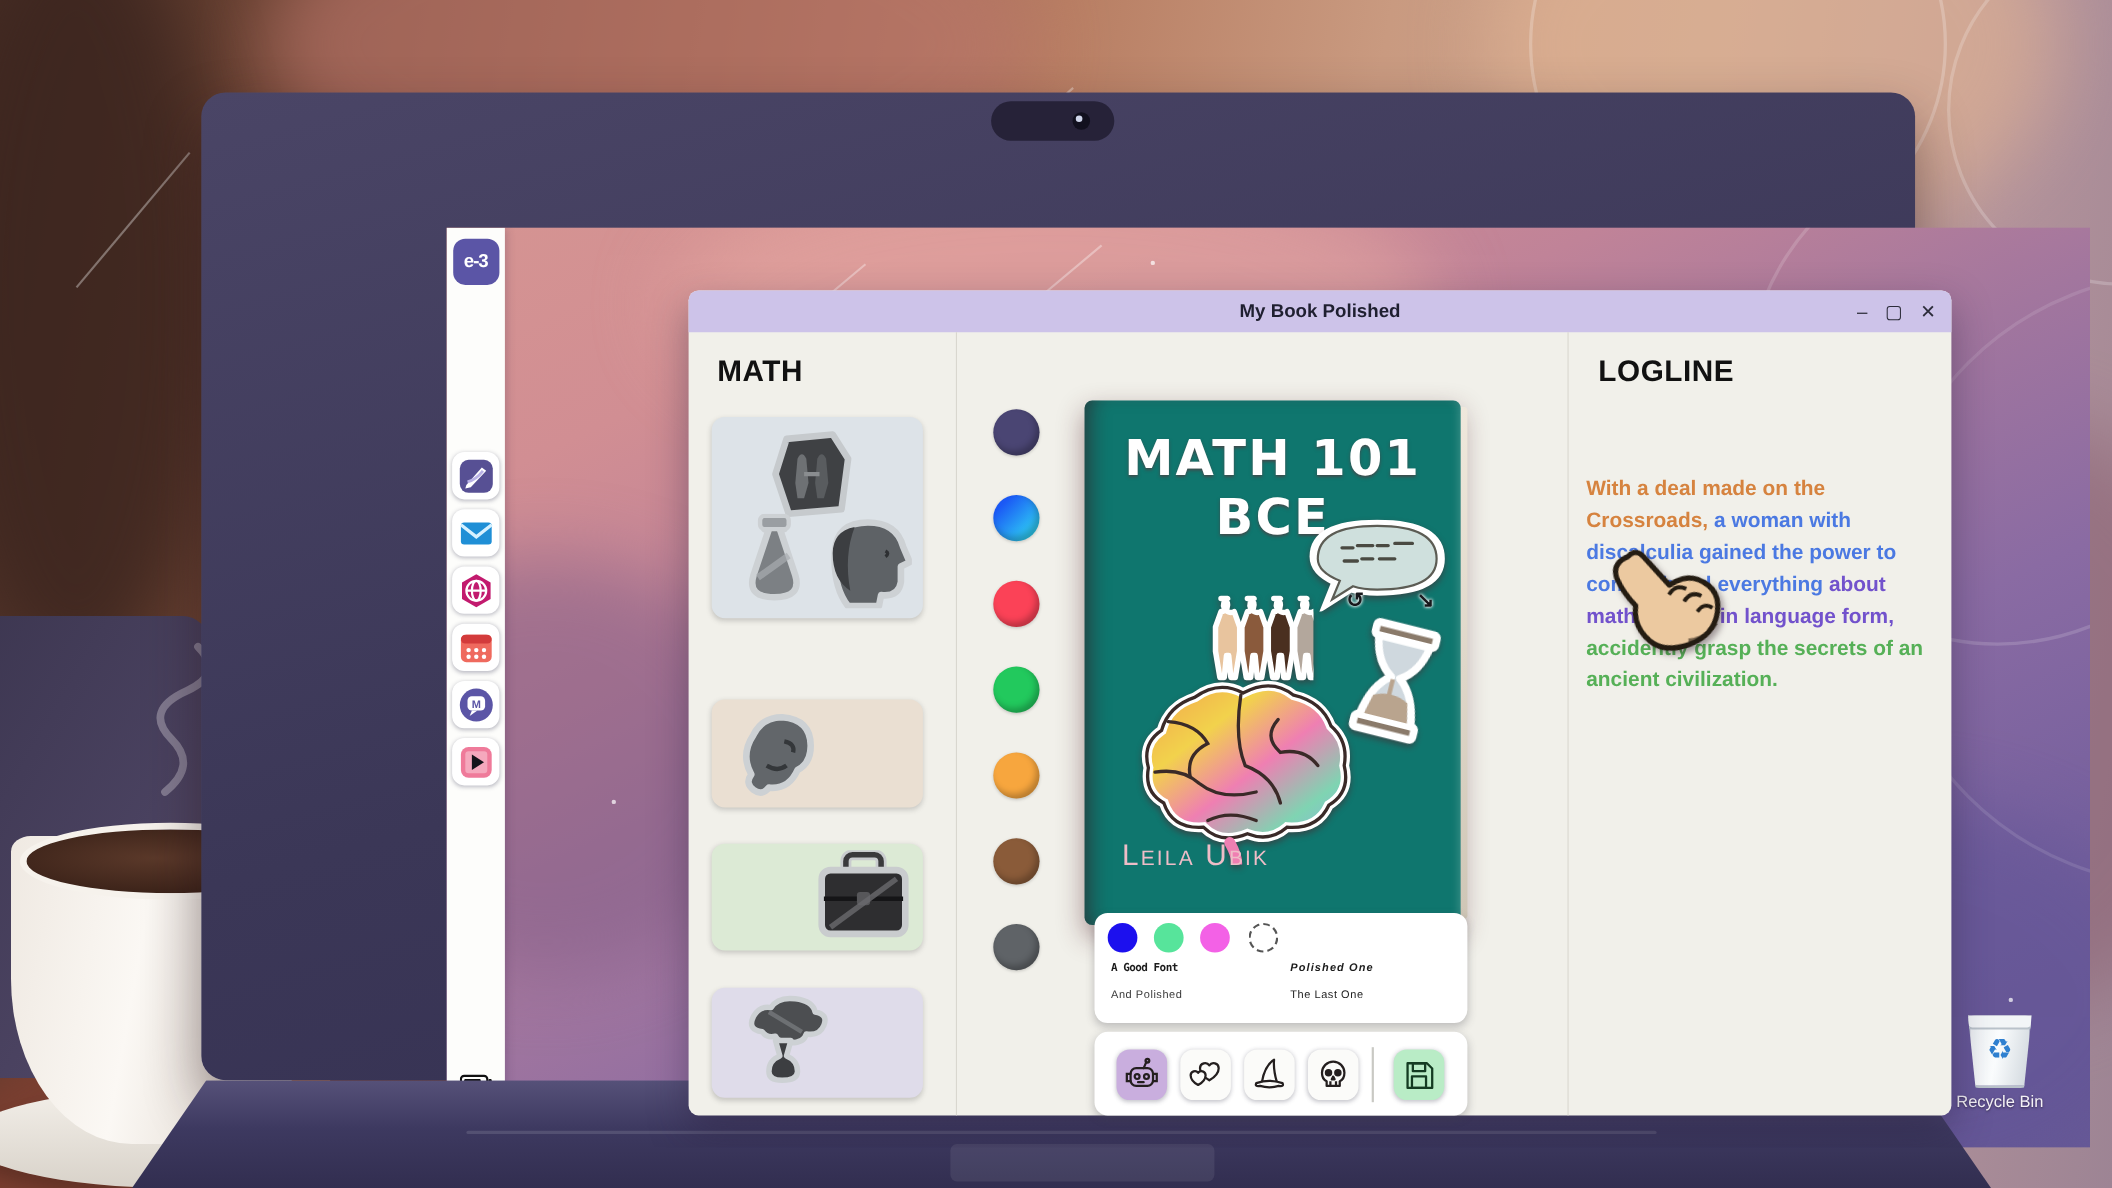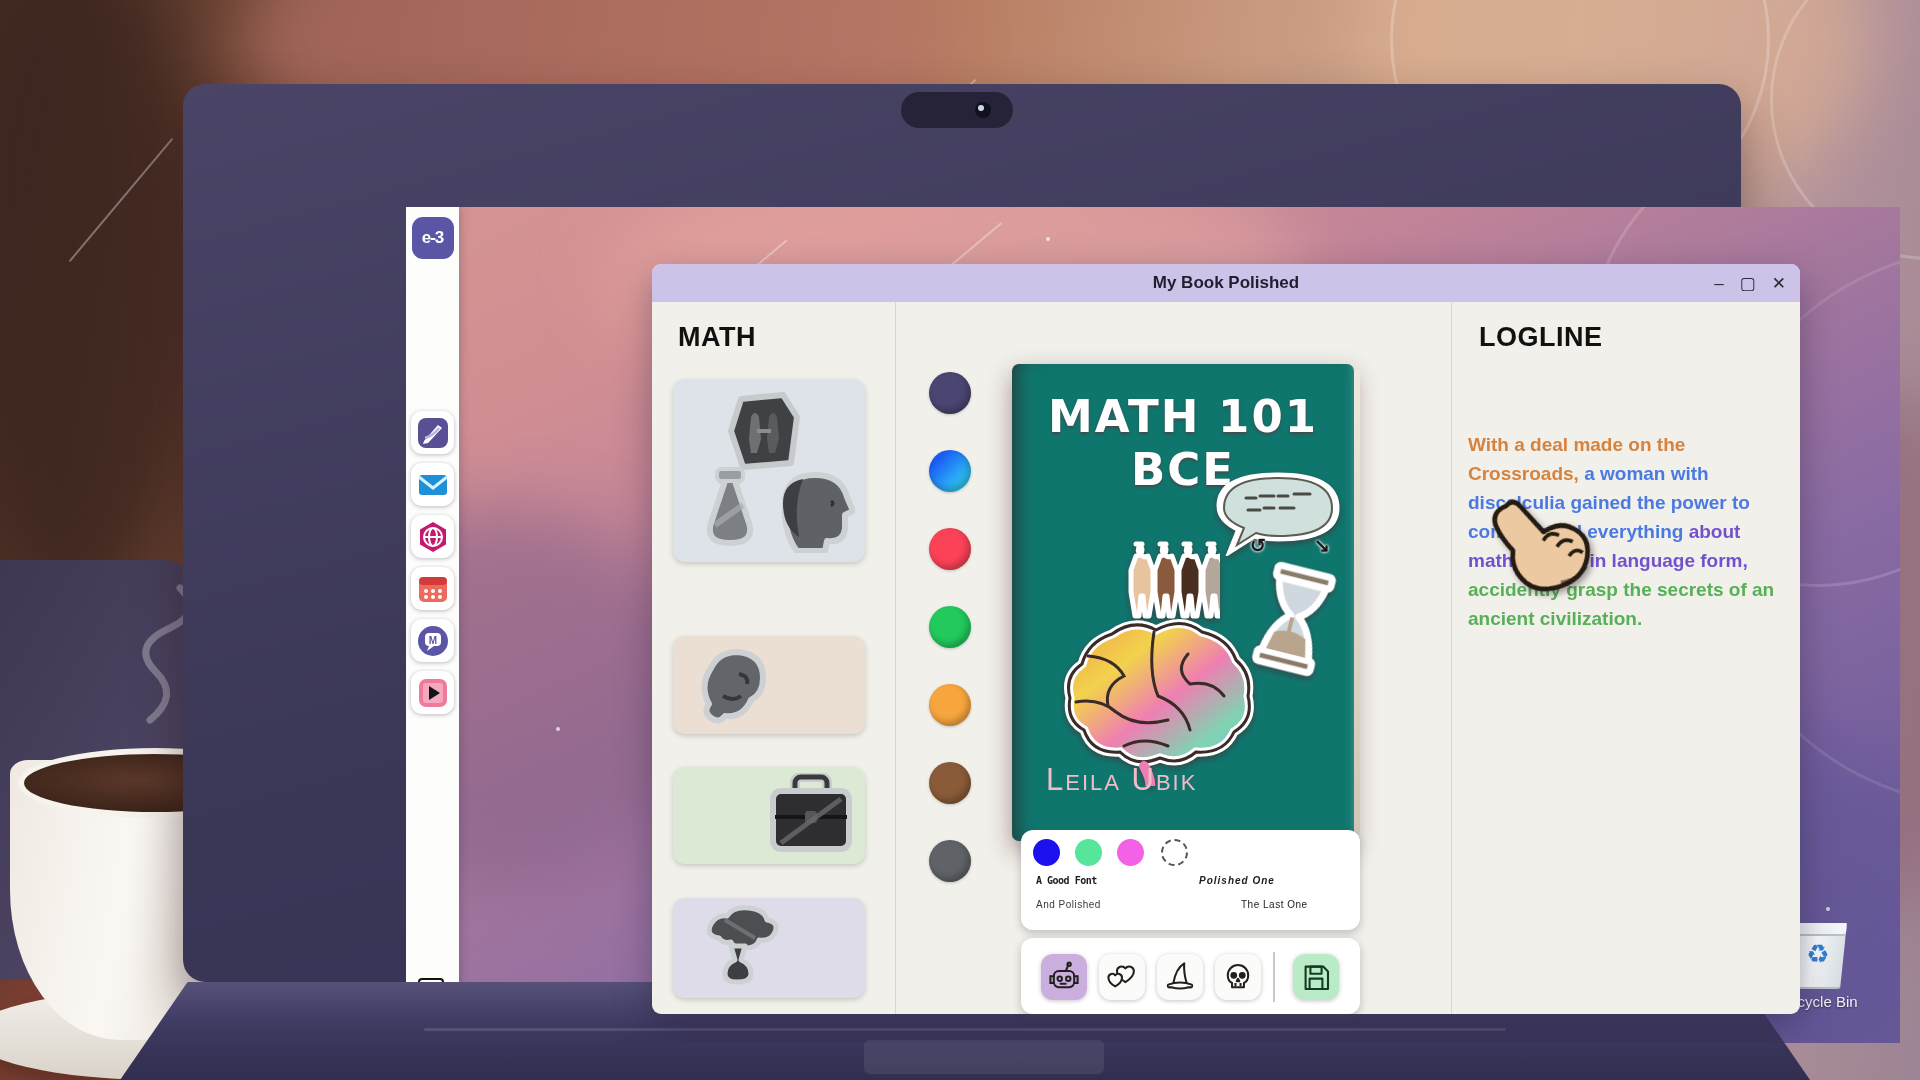--- a/index.html
+++ b/index.html
@@ -39,42 +39,42 @@
   #clock-area .date, #clock-area .time { font-size:15px; line-height:18px; }
 
   
   #recycle-bin { position:absolute; left:1352px; top:716px; width:120px; text-align:center; z-index:5; }
   #recycle-bin .bin { width:58px; height:66px; margin:0 auto; background:linear-gradient(100deg,#e9edf0,#fbfdfe 45%,#cfd6dc); border-radius:6px 6px 10px 10px; border:2px solid #b9c2ca; clip-path:polygon(0 0,100% 0,88% 100%,12% 100%); position:relative; }
   #recycle-bin .bin::before { content:""; position:absolute; left:-4px; top:-5px; right:-4px; height:12px; background:#f2f5f7; border:2px solid #b9c2ca; border-radius:6px; }
   #recycle-bin .glyph { position:relative; top:14px; color:#2f80d0; font-size:26px; }
   #recycle-bin .label { margin-top:4px; color:#f4f2f6; font-size:15px; text-shadow:0 1px 2px rgba(40,30,60,.8); }
 
   
-  #window { position:absolute; left:246px; top:57px; width:1148px; height:750px; background:#f1f0ea; border-radius:9px; box-shadow:0 14px 36px rgba(40,30,60,.4); z-index:10; }
+  #window { position:absolute; left:220px; top:57px; width:1148px; height:750px; background:#f1f0ea; border-radius:9px; box-shadow:0 14px 36px rgba(40,30,60,.4); z-index:10; }
   #titlebar { position:relative; height:38px; background:#cdc3e9; border-radius:9px 9px 0 0; display:flex; align-items:center; justify-content:center; }
   #titlebar .title { font-weight:bold; font-size:17px; color:#1f1f30; }
   #win-controls { position:absolute; right:14px; top:0; height:38px; display:flex; align-items:center; gap:16px; color:#2c2c3a; font-size:17px; }
   #win-controls span { cursor:pointer; line-height:1; }
   .vdiv { position:absolute; top:38px; bottom:0; width:1px; background:#d9d7cf; }
 
   
   #ideas-panel { position:absolute; left:0; top:38px; width:243px; bottom:0; }
   .panel-heading { font-weight:800; font-size:27px; letter-spacing:.5px; color:#111; }
   #ideas-heading { position:absolute; left:26px; top:20px; }
   .idea-card { position:absolute; left:21px; width:192px; border-radius:12px; box-shadow:0 2px 5px rgba(80,80,80,.25); }
   .idea-card svg { position:absolute; }
 
   
   .sw { position:absolute; left:277px; width:42px; height:42px; border-radius:50%; cursor:pointer; box-shadow:inset -3px -4px 6px rgba(0,0,0,.25), 0 1px 3px rgba(0,0,0,.2); }
 
   #book-cover { position:absolute; left:360px; top:100px; width:342px; height:477px; border-radius:7px;
     box-shadow:inset 14px 0 18px -10px rgba(60,10,20,.55), inset -6px 0 10px -6px rgba(255,255,255,.25), 0 10px 24px rgba(80,30,40,.45); }
   #book-cover .pages { position:absolute; right:-6px; top:6px; width:6px; height:465px; background:linear-gradient(#efe8dc,#cfc6b6); border-radius:0 3px 3px 0; }
   #cover-title { position:absolute; left:0; right:0; top:26px; text-align:center; color:#fff; font-weight:bold; font-size:45px; letter-spacing:2px; font-family:"DejaVu Sans", sans-serif; text-shadow:0 2px 3px rgba(120,30,40,.5); }
-  #cover-author { position:absolute; left:34px; top:398px; color:#eebdc7; font-size:31px; font-variant:small-caps; letter-spacing:2px; }
+  #cover-author { position:absolute; left:34px; top:398px; color:#eebdc7; font-size:27px; font-variant:small-caps; letter-spacing:2px; }
   .sticker { position:absolute; filter:drop-shadow(0 3px 3px rgba(90,20,30,.45)); }
   .bubble-ctrl { position:absolute; font-weight:bold; font-size:19px; color:#18181c; text-shadow:0 0 3px #fff,0 0 3px #fff; }
 
   #picker-panel { position:absolute; left:369px; top:566px; width:339px; height:100px; background:#fff; border-radius:12px; box-shadow:0 3px 8px rgba(70,70,80,.3); }
   .tcolor { position:absolute; top:9px; width:27px; height:27px; border-radius:50%; cursor:pointer; }
   .tcolor.none { border:2px dashed #555; background:#fff; }
   .font-opt { position:absolute; font-size:10px; color:#1c1c1c; cursor:pointer; white-space:nowrap; }
   .font-a { font-family:"DejaVu Sans Mono", monospace; font-weight:bold; letter-spacing:-.5px; }
   .font-b { font-weight:bold; font-style:italic; letter-spacing:1px; }
   .font-c { color:#3a3a3a; letter-spacing:.5px; }
@@ -338,21 +338,21 @@
         </div>
 
         <div id="picker-panel">
           <div class="tcolor" style="left: 12px; background: rgb(28, 16, 238);"></div>
           <div class="tcolor" style="left: 54px; background: rgb(87, 228, 155);"></div>
           <div class="tcolor" style="left: 96px; background: rgb(243, 97, 230);"></div>
           <div class="tcolor none" style="left:140px;"></div>
           <span class="font-opt font-a" style="left:15px; top:45px;">A Good Font</span>
           <span class="font-opt font-b" style="left:178px; top:45px;">Polished One</span>
           <span class="font-opt font-c" style="left:15px; top:69px;">And Polished</span>
-          <span class="font-opt font-d" style="left:178px; top:69px;margin-left:42px;">The Last One</span>
+          <span class="font-opt font-d" style="left:178px; top:69px;">The Last One</span>
         </div>
 
         <div id="tool-panel">
           <div class="tool-btn active" style="left:20px;">
             <svg width="34" height="34" viewBox="0 0 40 40" fill="none" stroke="#241f1f" stroke-width="2.4" stroke-linecap="round">
               <rect x="8" y="13" width="24" height="19" rx="6"></rect>
                 <circle cx="15" cy="22" r="2.6"></circle>
                 <circle cx="25" cy="22" r="2.6"></circle>
               <path d="M16 28 h6"></path>
                 <path d="M22 13 l3 -7"></path>

